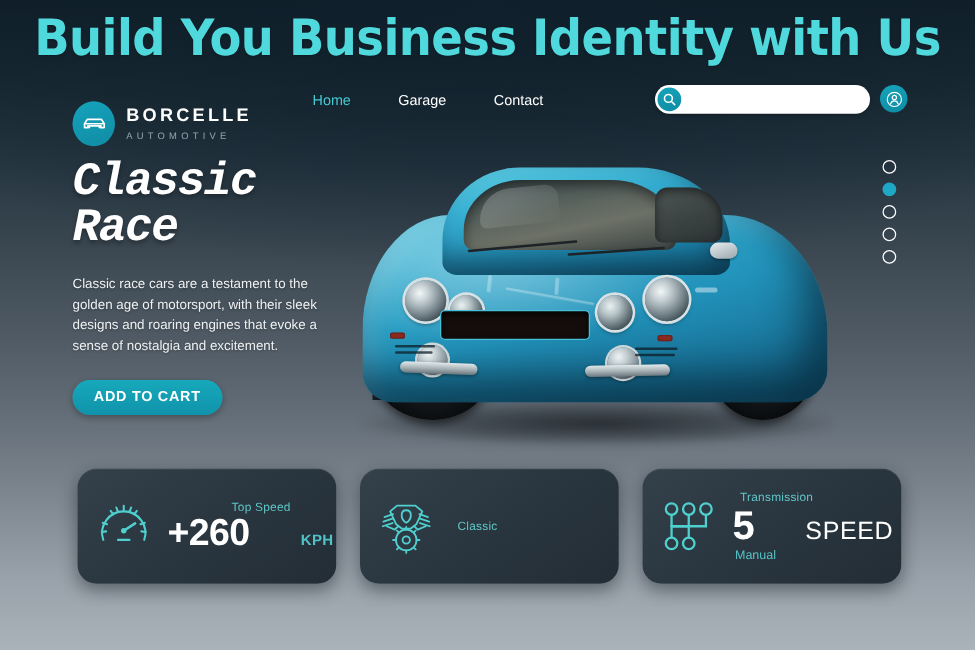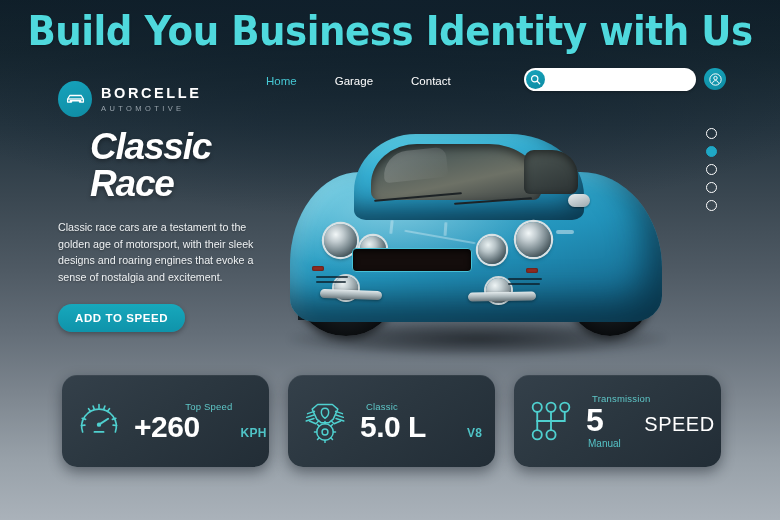--- a/index.html
+++ b/index.html
@@ -46,21 +46,21 @@
   .brand-text { display:flex; flex-direction:column; line-height:1; }
   .brand-name {
     color:#ffffff; font-size:14.5px; font-weight:bold; letter-spacing:2.6px;
     font-family:"Liberation Sans", sans-serif;
   }
   .brand-sub {
     color:#98a3ac; font-size:7.5px; letter-spacing:3.4px; margin-top:4px;
     font-family:"Liberation Sans", sans-serif;
   }
 
-  .nav-links { position:absolute; left:266px; top:12px; display:flex; gap:38px; }
+  .nav-links { position:absolute; left:250px; top:12px; display:flex; gap:38px; }
   .nav-link {
     font-size:11.5px; color:#ffffff; cursor:pointer; white-space:nowrap;
   }
   .nav-link.active { color:#46c8d4; }
 
   .search-wrap { position:absolute; left:524px; top:5px; }
   .search-box {
     width:172px; height:23px; border-radius:12px;
     background:#ffffff; display:flex; align-items:center;
     box-shadow:0 1px 3px rgba(0,0,0,0.3);
@@ -80,23 +80,22 @@
     width:22px; height:22px; border-radius:50%;
     background:linear-gradient(160deg,#17a4bb,#0d8ba3);
     display:flex; align-items:center; justify-content:center; cursor:pointer;
   }
 
   
   .hero { position:absolute; left:58px; top:128px; width:245px; }
   .hero-title {
     font-size:37px; font-weight:bold; font-style:italic;
     color:#ffffff; letter-spacing:-1.2px; line-height:1;
-    font-family:Liberation Sans, sans-serif;
+    font-family:Liberation Mono, monospace;
     text-shadow:0 2px 4px rgba(0,0,0,0.35);
-    margin-left:32px;
   }
   .hero-desc {
     margin-top:17px; font-size:10.7px; line-height:1.55;
     color:#eef1f3; width:222px;
     text-shadow:0 1px 2px rgba(0,0,0,0.3);
   }
   .cta {
     margin-top:19px; display:inline-block;
     background:linear-gradient(180deg,#17a8bc 0%,#0f93aa 100%);
     color:#ffffff; font-size:11.5px; font-weight:bold; letter-spacing:0.6px;
@@ -295,21 +294,21 @@
       <circle cx="8" cy="8" r="7"></circle>
       <circle cx="8" cy="6.2" r="2.1"></circle>
       <path d="M4.3 12.4 C4.9 10.2 6.3 9.4 8 9.4 C9.7 9.4 11.1 10.2 11.7 12.4" stroke-linecap="round"></path>
     </svg>
   </div>
 </div>
 
 <div class="hero">
   <div class="hero-title">Classic Race</div>
   <div class="hero-desc">Classic race cars are a testament to the golden age of motorsport, with their sleek designs and roaring engines that evoke a sense of nostalgia and excitement.</div>
-  <button class="cta">ADD TO SPEED</button>
+  <button class="cta">ADD TO CART</button>
 </div>
 
 <div class="dots">
   <span class="dot"></span>
   <span class="dot active"></span>
   <span class="dot"></span>
   <span class="dot"></span>
   <span class="dot"></span>
 </div>
 
@@ -408,24 +407,20 @@
         <path d="M16 36 L13.5 36"></path>
           <path d="M34 36 L36.5 36"></path>
         <path d="M18.6 29.6 L16.8 27.8"></path>
           <path d="M31.4 42.4 L33.2 44.2"></path>
         <path d="M31.4 29.6 L33.2 27.8"></path>
           <path d="M18.6 42.4 L16.8 44.2"></path>
       </svg>
     </div>
     <div class="stat-body">
       <span class="stat-label">Classic</span>
-      <div class="stat-value-row">
-        <span class="stat-value">5.0 L</span>
-        <span class="stat-unit">V8</span>
-      </div>
     </div>
   </div>
 
   <div class="stat-card card3">
     <div class="stat-icon">
       <svg width="44" height="44" viewBox="0 0 48 48" fill="none" stroke="#4fd0cf" stroke-width="2" stroke-linecap="round">
         <circle cx="9" cy="9" r="5"></circle>
           <circle cx="24" cy="9" r="5"></circle>
           <circle cx="39" cy="9" r="5"></circle>
         <circle cx="9" cy="39" r="5"></circle>

